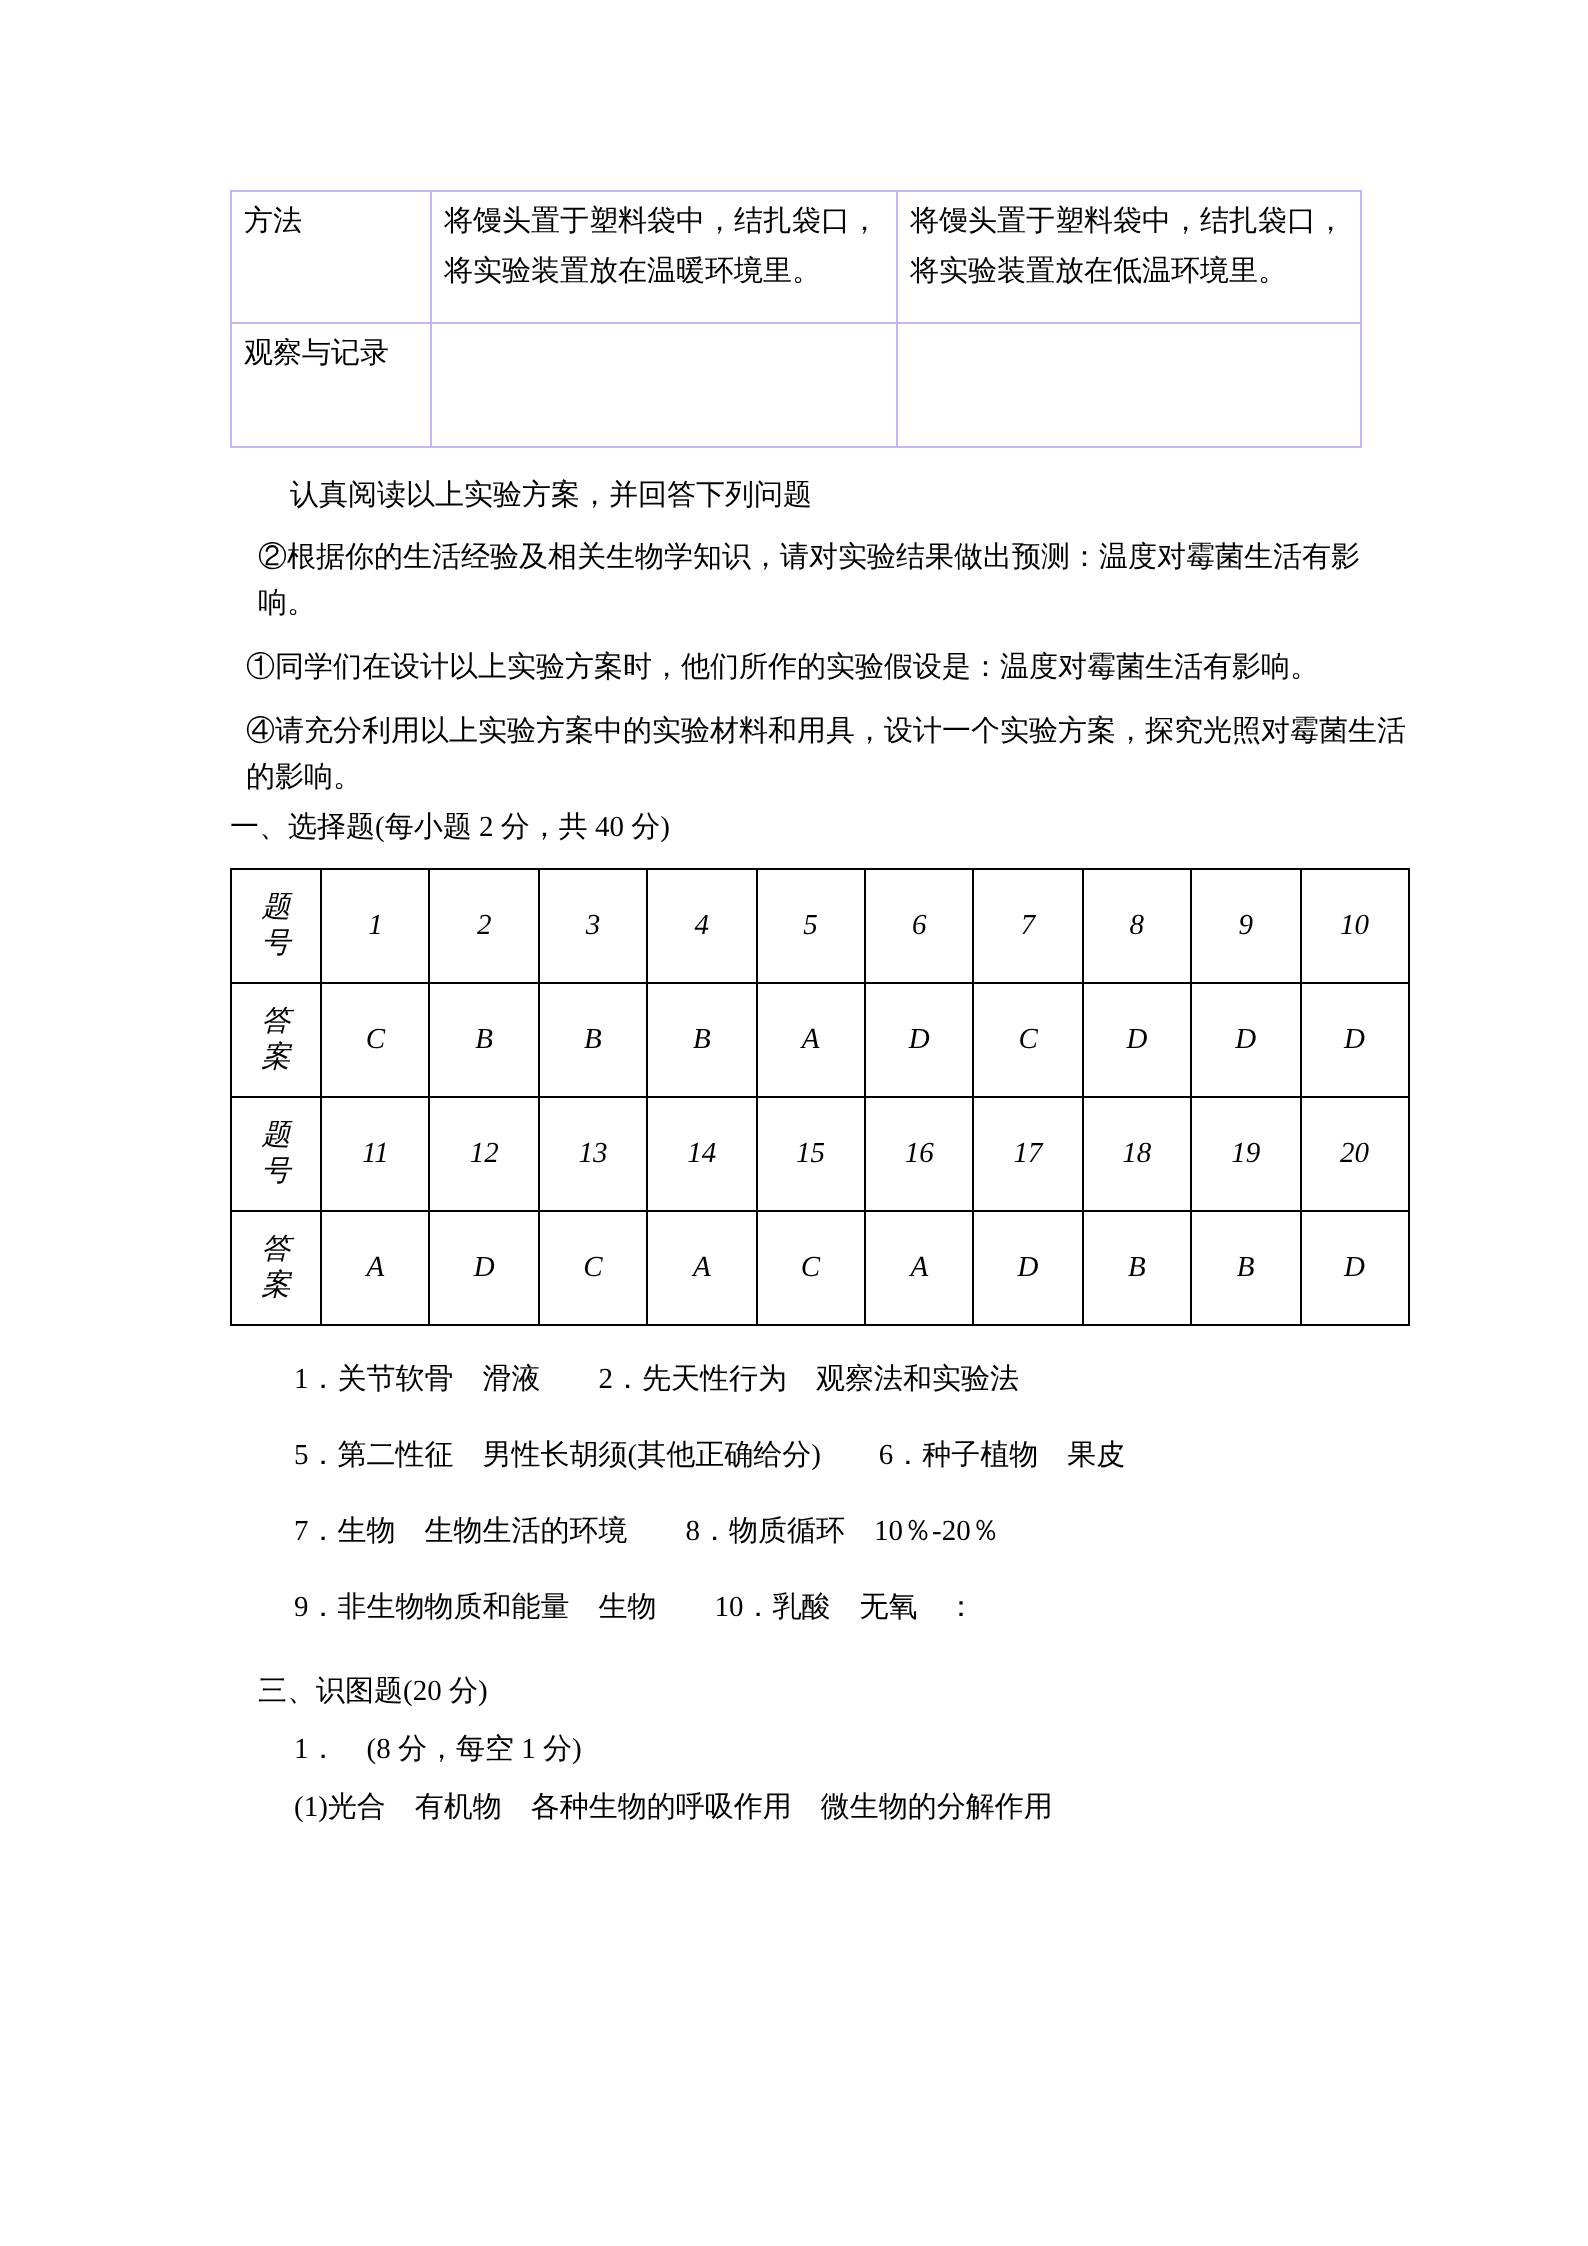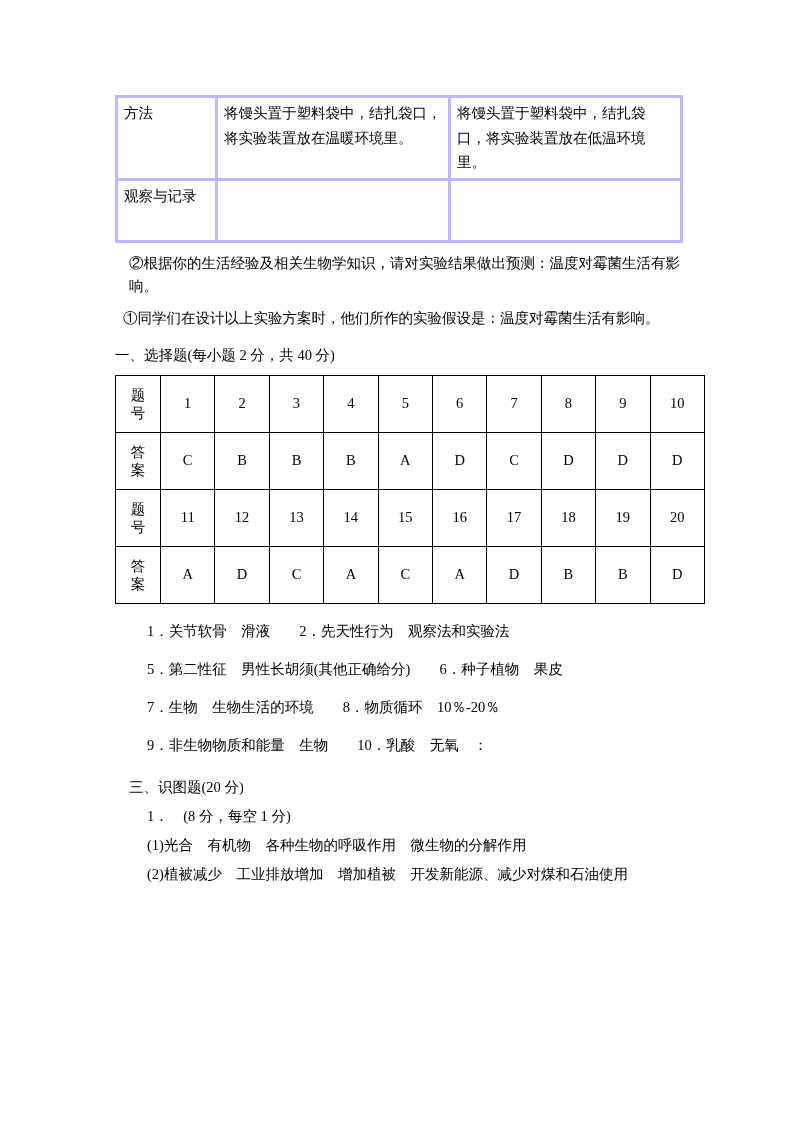--- a/index.html
+++ b/index.html
@@ -12,45 +12,46 @@
     background: #ffffff;
     font-family: "Liberation Serif", "DejaVu Serif", serif;
     font-size: 14.5px;
     color: #000000;
     padding: 95px 89px 0 115px;
     overflow: hidden;
   }
   
   table.exp-table { border-collapse: collapse; width: 565px; table-layout: fixed; }
   table.exp-table td {
-    border: 3px solid #c4b5fd;
+    border: 1px solid #c4b5fd;
     padding: 3px 6px;
     vertical-align: top;
     line-height: 1.7;
   }
   table.exp-table col.c1 { width: 100px; }
   table.exp-table col.c2 { width: 233px; }
   table.exp-table col.c3 { width: 232px; }
   table.exp-table tr.r-method td { height: 66px; }
   table.exp-table tr.r-observe td { height: 62px; }
 
   p.intro { margin-top: 13px; padding-left: 30px; line-height: 22px; }
   p.q { margin-top: 9px; padding-left: 8px; line-height: 23px; }
   p.q2 { padding-left: 14px; }
   .red { color: #ff0000; text-decoration: underline; }
 
-  p.sec-title { margin-top: 14px; line-height: 22px; font-family: Liberation Serif, serif; }
+  p.sec-title { margin-top: 2px; line-height: 22px; font-family: Liberation Serif, serif; }
 
   
   table.ans-table {
     border-collapse: collapse;
     margin-top: 9px;
     table-layout: fixed;
     width: 590px;
     text-align: center;
+    font-style: italic;
   }
   table.ans-table td { border: 1px solid #000; height: 57px; vertical-align: middle; }
   table.ans-table td.lbl {
     width: 45px;
     padding: 2px 13px;
     line-height: 1.25;
     word-break: break-all;
     text-align: center;
   }
 
@@ -76,26 +77,28 @@
       <td>将馒头置于塑料袋中，结扎袋口，将实验装置放在低温环境里。</td>
     </tr>
     <tr class="r-observe">
       <td>观察与记录</td>
       <td></td>
       <td></td>
     </tr>
   </tbody>
     </table>
 
+  <p class="intro">认真阅读以上实验方案，并回答下列问题</p>
 
   <p class="q q2">②根据你的生活经验及相关生物学知识，请对实验结果做出预测：温度对霉菌生活有影响。</p>
 
   <p class="q">①同学们在设计以上实验方案时，他们所作的实验假设是：温度对霉菌生活有影响。</p>
 
 
+  <p class="q">④请充分利用以上实验方案中的实验材料和用具，设计一个实验方案，探究光照对霉菌生活的影响。</p>
 
   <p class="sec-title">一、选择题(每小题 2 分，共 40 分)</p>
 
   <table class="ans-table">
     <tbody>
         <tr>
       <td class="lbl">题号</td>
       <td>1</td>
       <td>2</td>
       <td>3</td>
@@ -155,16 +158,15 @@
     <p>5．第二性征　男性长胡须(其他正确给分)　　6．种子植物　果皮</p>
     <p>7．生物　生物生活的环境　　8．物质循环　10％-20％</p>
     <p>9．非生物物质和能量　生物　　10．乳酸　无氧　：</p>
   </div>
 
   <p class="sec3-title">三、识图题(20 分)</p>
 
   <div class="s3-lines">
     <p>1．　(8 分，每空 1 分)</p>
     <p>(1)光合　有机物　各种生物的呼吸作用　微生物的分解作用</p>
-    <p>(2)植被减少　工业排放增加　增加植被　开发新能源、减少对煤和石油使用</p>
   </div>
 
 </div>
 
 </body></html>

